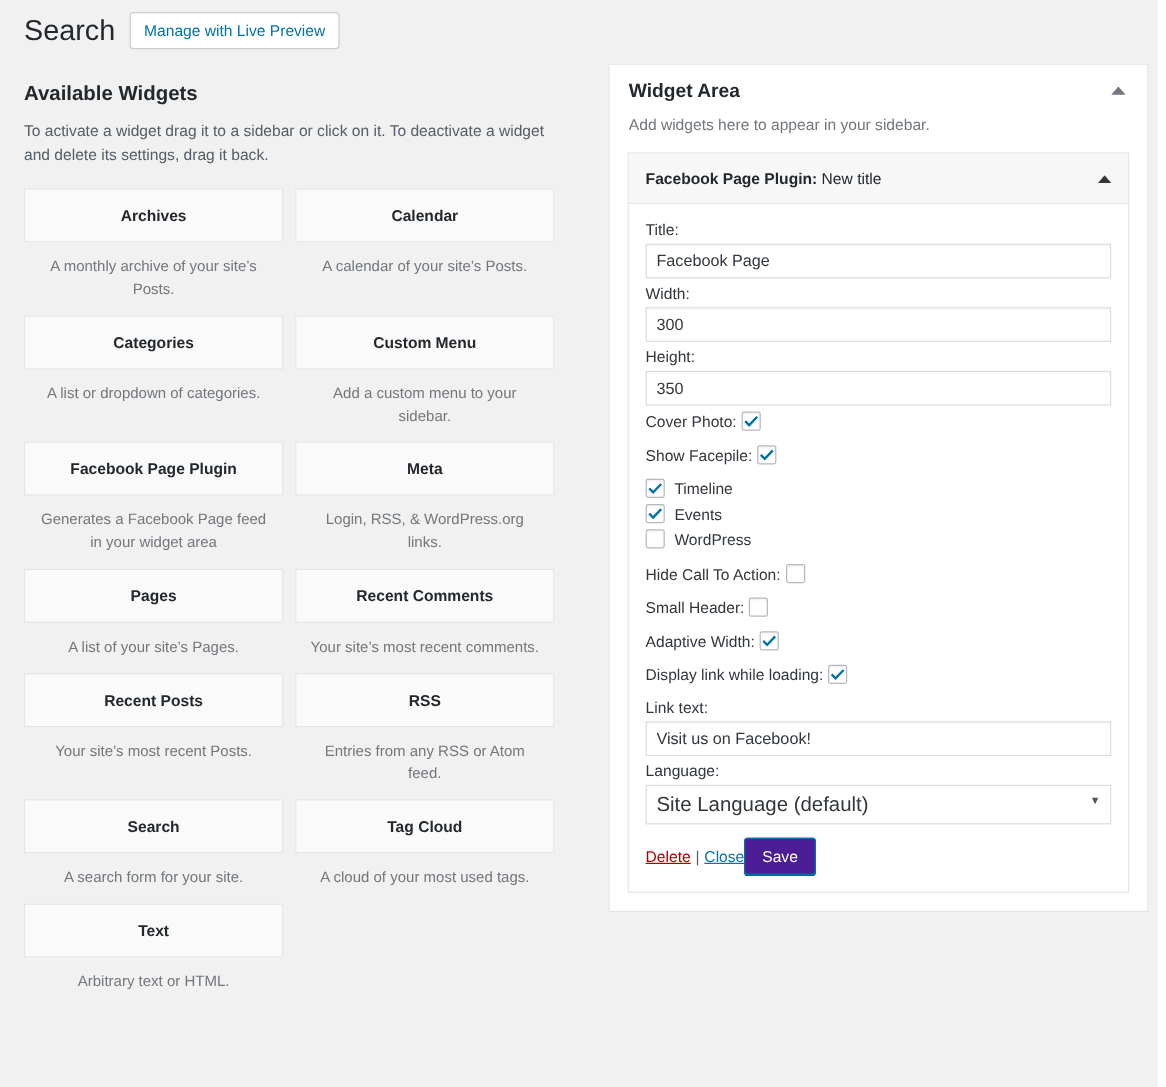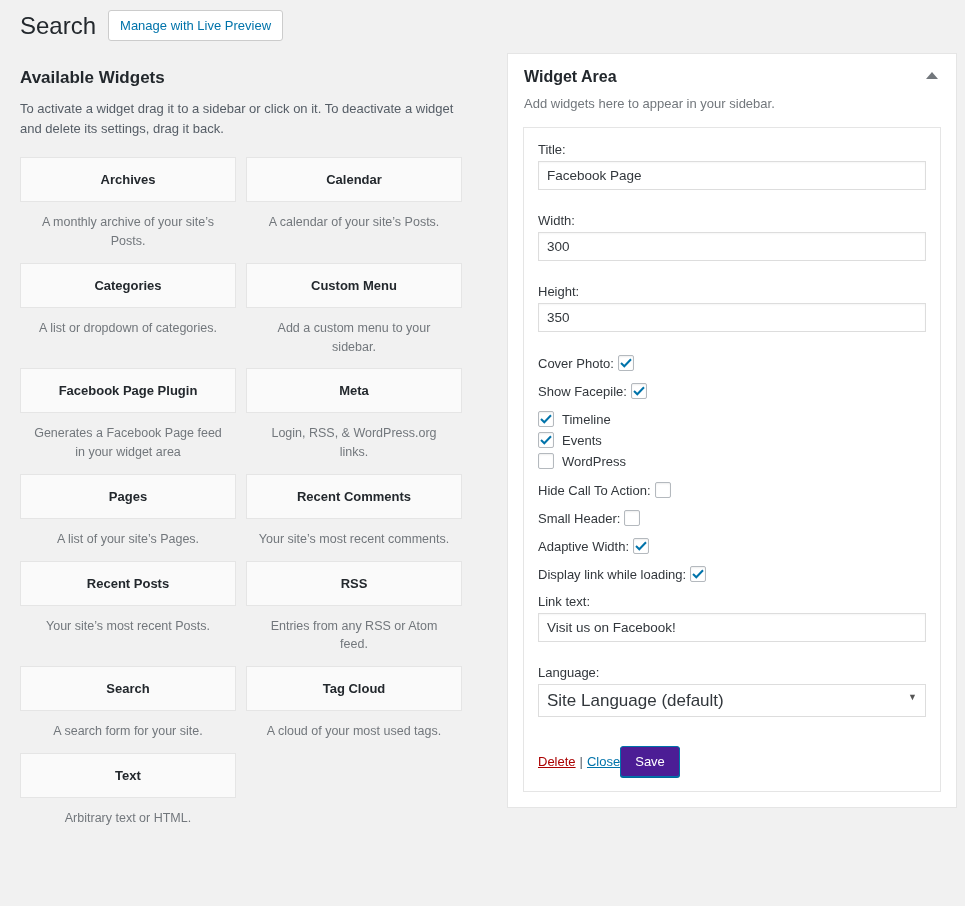--- a/index.html
+++ b/index.html
@@ -144,21 +144,21 @@
     color: #23282d;
     cursor: pointer;
   }
   .widget-panel-head .wp-name { font-weight: 700; }
   .widget-panel-head .wp-instance { font-weight: 400; }
   .panel-arrow { top: 11px; right: 10px; }
 
   .widget-body {
     padding: 14px 14px 14px 14px;
   }
-  .field { margin-bottom: 23px; }
+  .field { margin-bottom: 5px; }
   .field label.fl {
     display: block;
     font-size: 13px;
     color: #32373c;
     margin-bottom: 4px;
   }
   .field input.text {
     display: block;
     width: 100%;
     padding: 6px 8px;
@@ -334,20 +334,29 @@
       <p>Add widgets here to appear in your sidebar.</p>
       <span class="toggle-arrow head-arrow">
         <svg width="12" height="8" viewBox="0 0 12 8">
             <polygon points="6,0 12,7 0,7" fill="#72777c"></polygon>
           </svg>
       </span>
     </div>
 
     <div class="widget-panel">
 
+      <div class="widget-panel-head">
+        <span class="wp-name">Facebook Page Plugin:</span>
+        <span class="wp-instance">New title</span>
+        <span class="toggle-arrow panel-arrow">
+          <svg width="11" height="7" viewBox="0 0 11 7">
+              <polygon points="5.5,0 11,6.5 0,6.5" fill="#32373c"></polygon>
+            </svg>
+        </span>
+      </div>
 
       <div class="widget-body">
 
         <div class="field">
           <label class="fl">Title:</label>
           <input class="text" type="text" value="Facebook Page" style="">
         </div>
 
 
         <div class="field">

